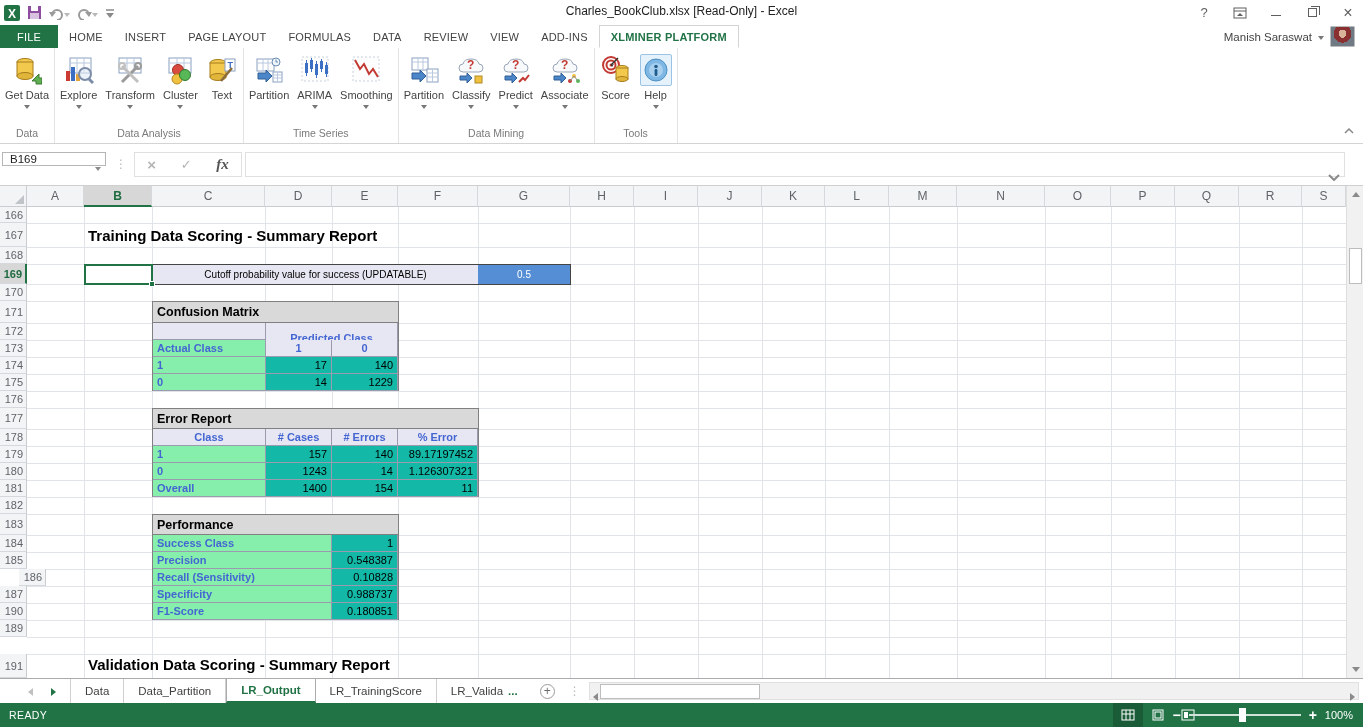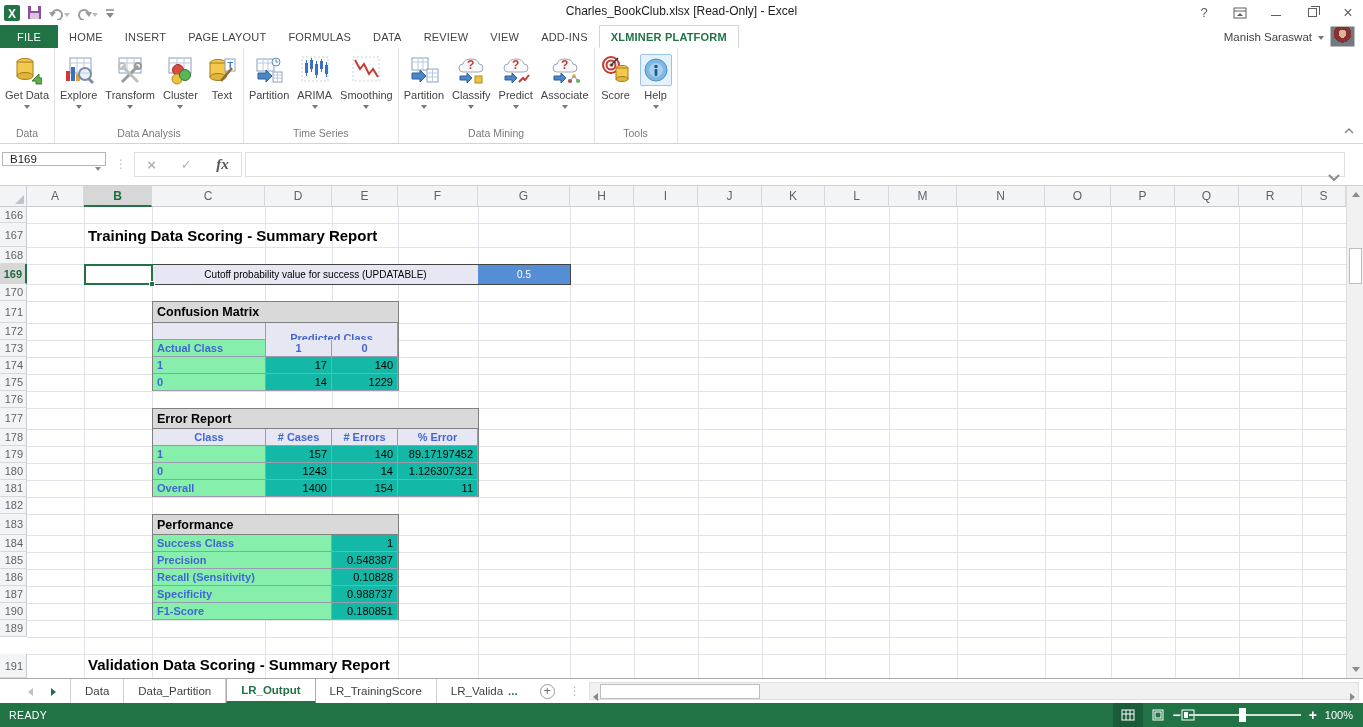--- a/index.html
+++ b/index.html
@@ -520,21 +520,21 @@
       <div class="row-h" style="top: 391px; height: 17px;">176</div>
       <div class="row-h" style="top: 408px; height: 21px;">177</div>
       <div class="row-h" style="top: 429px; height: 17px;">178</div>
       <div class="row-h" style="top: 446px; height: 17px;">179</div>
       <div class="row-h" style="top: 463px; height: 17px;">180</div>
       <div class="row-h" style="top: 480px; height: 17px;">181</div>
       <div class="row-h" style="top: 497px; height: 17px;">182</div>
       <div class="row-h" style="top: 514px; height: 21px;">183</div>
       <div class="row-h" style="top: 535px; height: 17px;">184</div>
       <div class="row-h" style="top: 552px; height: 17px;">185</div>
-      <div class="row-h" style="top: 569px; height: 17px;">186</div>
+      <div class="row-h" style="top: 569px; height: 17px; margin-left: 19px;">186</div>
       <div class="row-h" style="top: 586px; height: 17px;">187</div>
       <div class="row-h" style="top: 603px; height: 17px;">188</div>
       <div class="row-h" style="top: 620px; height: 17px;">189</div>
       <div class="row-h" style="top: 603px; height: 17px;">190</div>
       <div class="row-h" style="top: 654px; height: 24px;">191</div>
     </div>
   <div id="gridlines">
       <div class="vline" style="left: 84px;"></div>
       <div class="vline" style="left: 152px;"></div>
       <div class="vline" style="left: 265px;"></div>

